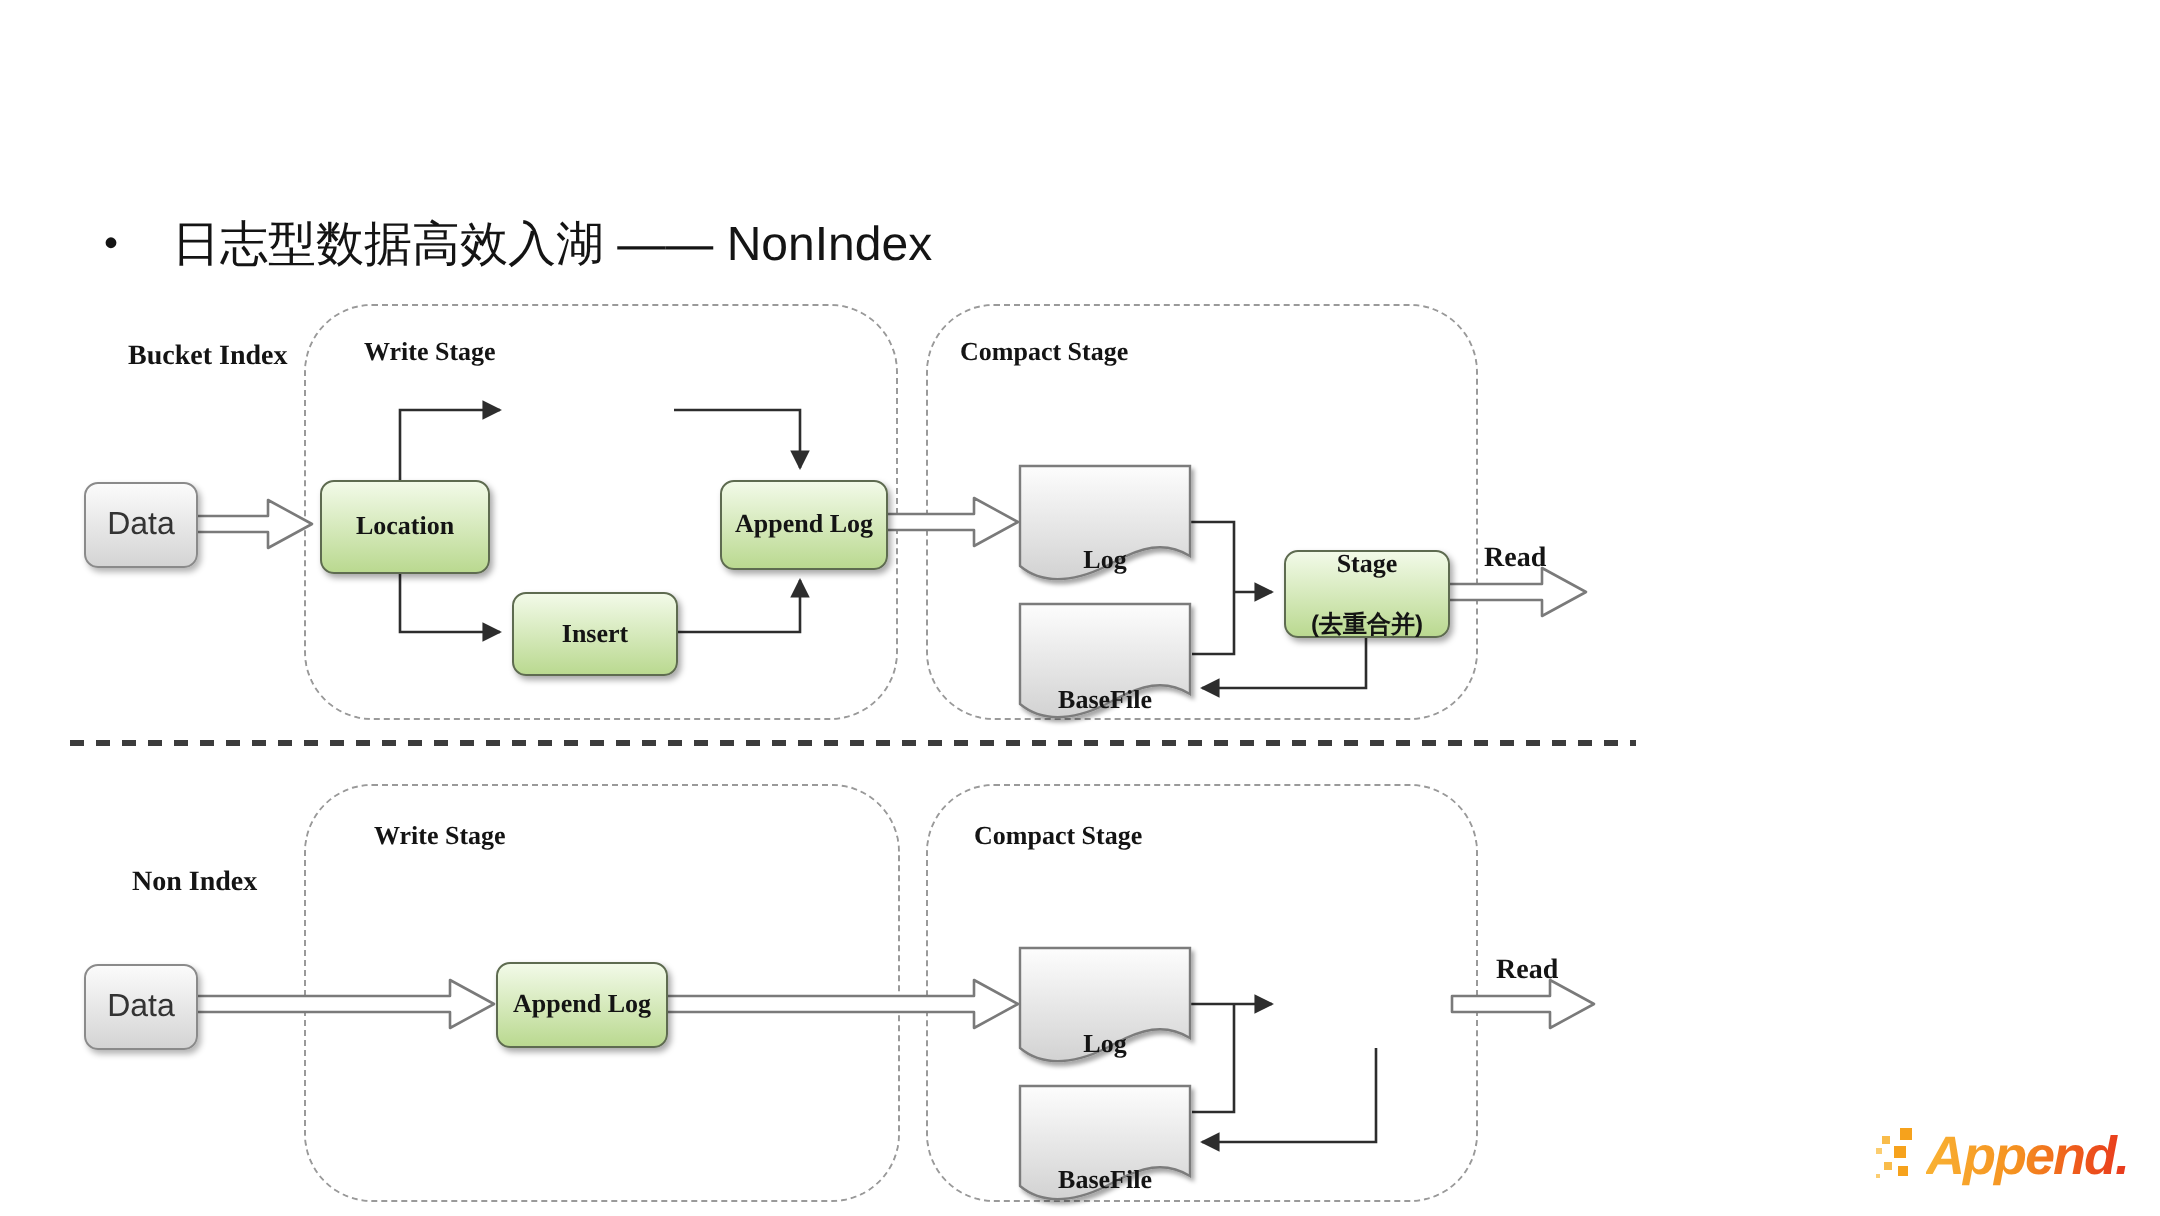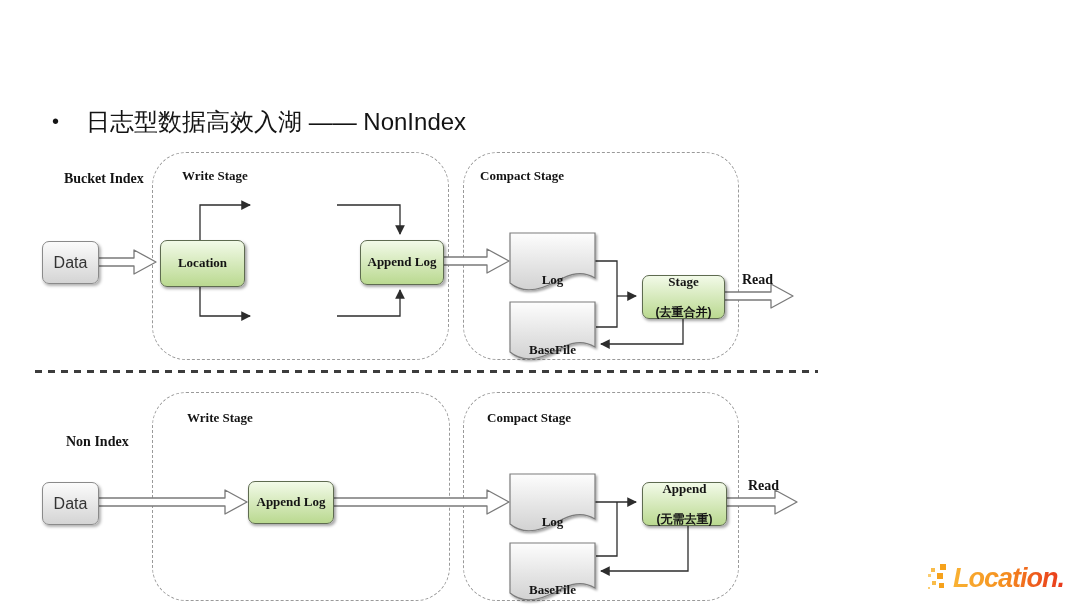--- a/index.html
+++ b/index.html
@@ -96,20 +96,21 @@
       <path d="M0,0 H85 V45 C72,37 60,41 47,48 C29,58 12,60 0,50 Z" transform="translate(510,543)"></path>
     </g>
   </svg>
 
   <div class="lbl big" style="left:64px;top:156px;margin-top:15px;">Bucket Index</div>
   <div class="lbl" style="left:182px;top:168px;">Write Stage</div>
   <div class="lbl" style="left:480px;top:168px;">Compact Stage</div>
 
   <div class="node grayb" style="left:42px;top:241px;width:55px;height:41px;">Data</div>
   <div class="node green" style="left:160px;top:240px;width:83px;height:45px;">Location</div>
+  <div class="node green" style="left:256px;top:296px;width:81px;height:40px;">Insert</div>
   <div class="node green" style="left:360px;top:240px;width:82px;height:43px;">Append Log</div>
 
   <div class="doc-label" style="left:510px;top:248px;">Log</div>
   <div class="doc-label" style="left:510px;top:318px;">BaseFile</div>
 
   <div class="node green" style="left:642px;top:275px;width:81px;height:42px;">
     <span>Stage</span>
     <span class="sub">(去重合并)</span>
   </div>
   <div class="lbl big" style="left:742px;top:272px;">Read</div>
@@ -119,32 +120,28 @@
   <div class="lbl big" style="left:66px;top:390px;margin-top:44px;">Non Index</div>
   <div class="lbl" style="left:187px;top:410px;">Write Stage</div>
   <div class="lbl" style="left:487px;top:410px;">Compact Stage</div>
 
   <div class="node grayb" style="left:42px;top:482px;width:55px;height:41px;">Data</div>
   <div class="node green" style="left:248px;top:481px;width:84px;height:41px;">Append Log</div>
 
   <div class="doc-label" style="left:510px;top:490px;">Log</div>
   <div class="doc-label" style="left:510px;top:558px;">BaseFile</div>
 
-  <div class="node green" style="left:642px;top:482px;width:83px;height:42px;">
-    <span>Append</span>
-    <span class="sub">(无需去重)</span>
-  </div>
   <div class="lbl big" style="left:748px;top:478px;">Read</div>
 
   <div class="logo">
     <svg class="logo-pixels" width="24" height="32" viewBox="0 0 24 32">
       <rect x="13" y="2" width="6" height="6" fill="#f6a21c"></rect>
       <rect x="4" y="6" width="4" height="4" fill="#f9bc4a"></rect>
       <rect x="10" y="11" width="6" height="6" fill="#f6a21c"></rect>
       <rect x="1" y="12" width="3" height="3" fill="#fbcd70"></rect>
       <rect x="5" y="19" width="4" height="4" fill="#f9bc4a"></rect>
       <rect x="12" y="21" width="5" height="5" fill="#f6a21c"></rect>
       <rect x="1" y="25" width="2" height="2" fill="#fbcd70"></rect>
     </svg>
-    <span class="logo-text">Location.</span>
+    <span class="logo-text">Append.</span>
   </div>
 
 </div>
 
 </body></html>

